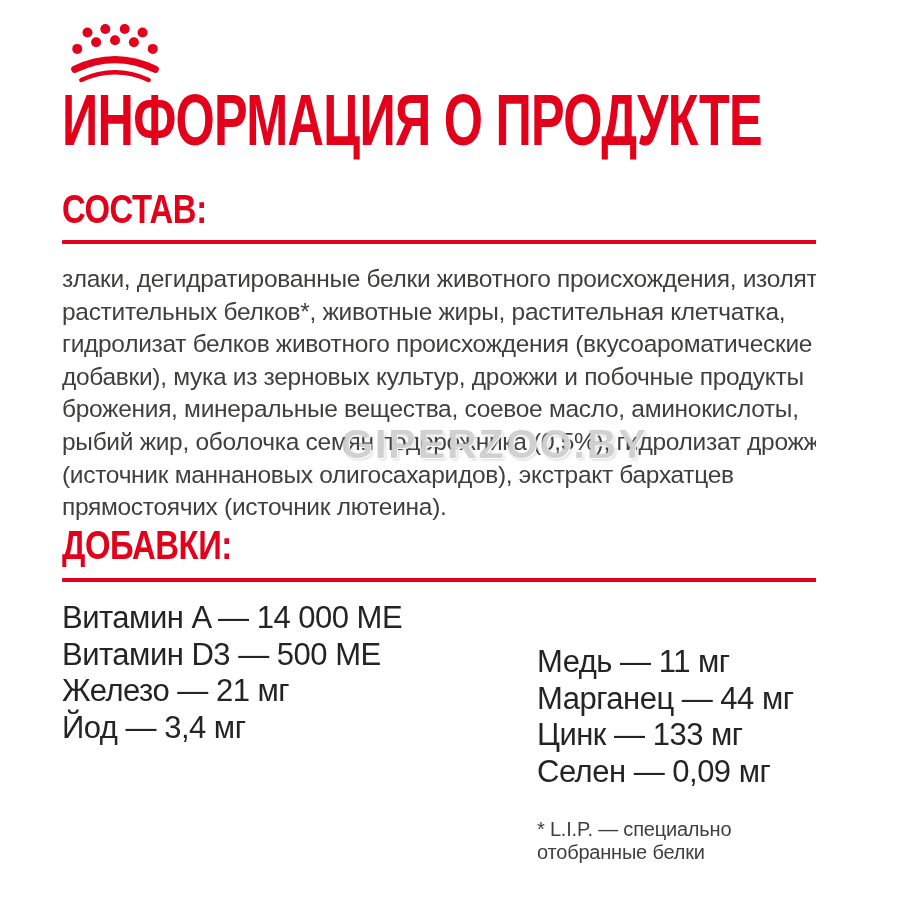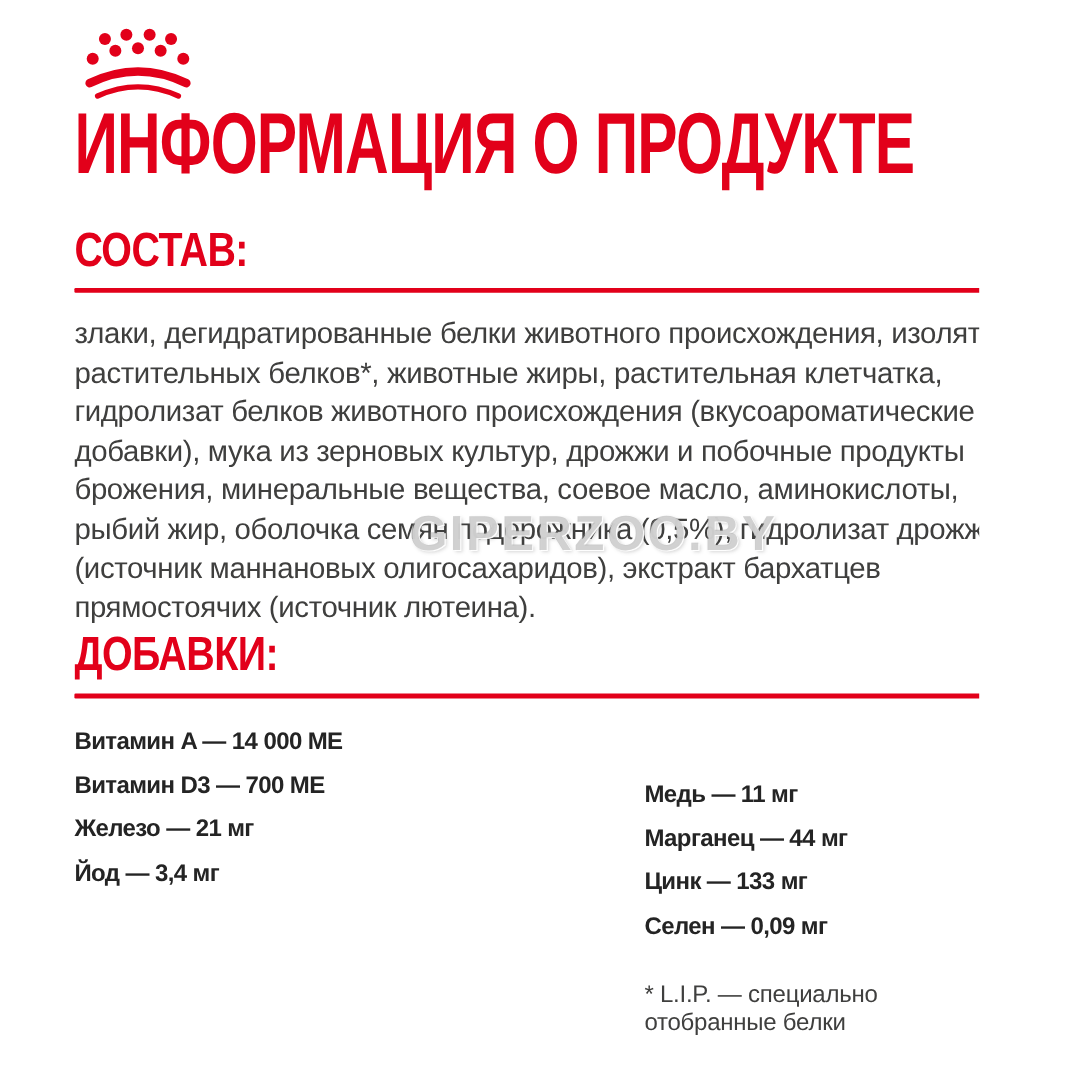--- a/index.html
+++ b/index.html
@@ -42,21 +42,21 @@
     color:rgba(142,142,142,0.40);
     text-shadow:1px 1px 0 rgba(255,255,255,0.95), 2px 2px 3px rgba(90,90,90,0.25);
     white-space:nowrap; pointer-events:none;text-align:center;
   }
   .additives-col {
     position:absolute; top:600px;
   }
   #additives-col-left  { left:62px; }
   #additives-col-right { left:537px;margin-top:44px; }
   .additive-row {
-    font-size:20px; font-weight:bold; line-height:36.6px; letter-spacing:-0.5px;
+    font-size:31px; font-weight:normal; line-height:36.6px; letter-spacing:-0.5px;
     color:var(--dark); white-space:nowrap;
   }
   .footnote {
     position:absolute; left:537px; top:818px;
     font-size:20px; line-height:22.8px; letter-spacing:-0.2px;
     color:var(--body);
   }
 </style>
 </head>
 <body>
@@ -90,21 +90,21 @@
   <div class="divider" id="composition-divider"></div>
   <p class="composition-text">злаки, дегидратированные белки животного происхождения, изолят растительных белков*, животные жиры, растительная клетчатка, гидролизат белков животного происхождения (вкусоароматические добавки), мука из зерновых культур, дрожжи и побочные продукты брожения, минеральные вещества, соевое масло, аминокислоты, рыбий жир, оболочка семян подорожника (0,5%), гидролизат дрожжей (источник маннановых олигосахаридов), экстракт бархатцев прямостоячих (источник лютеина).</p>
 
   <div class="watermark">GIPERZOO.BY</div>
 
   <h2 class="section-heading" id="additives-heading">ДОБАВКИ:</h2>
   <div class="divider" id="additives-divider"></div>
 
   <div class="additives-col" id="additives-col-left">
     <div class="additive-row">Витамин A — 14 000 МЕ</div>
-    <div class="additive-row">Витамин D3 — 700 МЕ</div>
+    <div class="additive-row">Витамин D3 — 500 МЕ</div>
     <div class="additive-row">Железо — 21 мг</div>
     <div class="additive-row">Йод — 3,4 мг</div>
   </div>
 
   <div class="additives-col" id="additives-col-right">
     <div class="additive-row">Медь — 11 мг</div>
     <div class="additive-row">Марганец — 44 мг</div>
     <div class="additive-row">Цинк — 133 мг</div>
     <div class="additive-row">Селен — 0,09 мг</div>
   </div>

